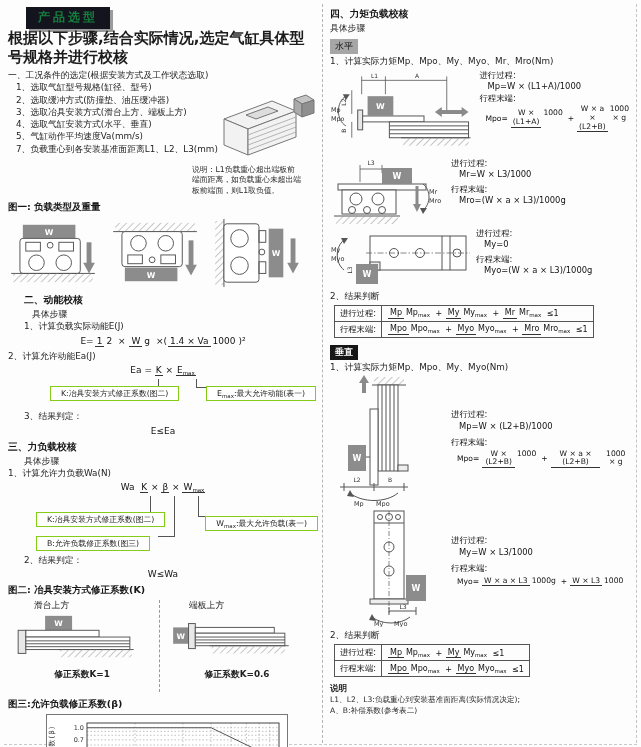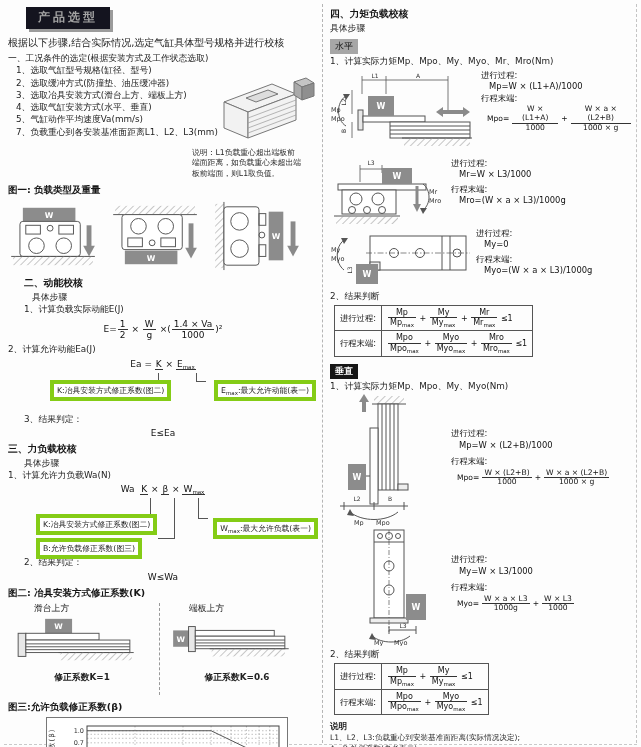--- a/index.html
+++ b/index.html
@@ -4,43 +4,43 @@
 <style>
   html,body{margin:0;padding:0}
   body{width:641px;height:747px;background:#fdfdfd;position:relative;overflow:hidden;
        font-family:"DejaVu Sans","Liberation Sans",sans-serif;color:#222;-webkit-font-smoothing:antialiased}
   .divider{position:absolute;left:322px;top:4px;bottom:4px;border-left:1px dashed #b5b5b5}
   .edge-r{position:absolute;left:636px;top:4px;bottom:4px;border-left:1px dashed #c4c4c4}
   .edge-b{position:absolute;left:4px;right:4px;bottom:2px;border-top:1px dashed #c9c9c9}
   .lcol{position:absolute;left:8px;top:6px;width:310px}
   .rcol{position:absolute;left:330px;top:8px;width:302px}
 
-  .badge-title{display:inline-block;margin-left:18px;background:#14141f;color:#a3a3a3;font-weight:bold;
+  .badge-title{display:inline-block;margin-left:18px;background:#14141f;color:#15803d;font-weight:bold;
        font-size:12px;letter-spacing:3px;padding:2px 12px 3px;box-shadow:3px 3px 0 #9b9b9b}
-  .intro{font-weight:normal;font-size:10px;margin-top:7px;color:#1c1c1c}
+  .intro{font-weight:bold;font-size:15px;color:#1c1c1c}
   .line{font-size:8.8px;line-height:12.3px;color:#232323}
   .sec-title{font-weight:bold;font-size:9.8px;margin:5px 0 1px;color:#161616}
   .steps{margin-left:16px}
   .ind1{margin-left:8px}
   .cond-wrap{position:relative;height:124px;margin-top:2px}
   .cond-list{width:232px}
   .iso-box{position:absolute;right:2px;top:24px}
   .note{position:absolute;right:16px;top:96px;width:110px;font-size:7.8px;line-height:10.3px;color:#2a2a2a}
 
   .fig-title{font-weight:bold;font-size:9.5px;margin:8px 0 3px;color:#161616}
   .fig1-row{display:flex;gap:10px;align-items:flex-start}
 
   .formula{text-align:center;font-size:9px;margin:3px 0;color:#111}
   .formula-s{font-size:7.6px;color:#111;display:flex;align-items:center;gap:2px;margin:1px 0 3px 6px;flex-wrap:nowrap}
-  .fr{display:inline-flex;flex-direction:column;vertical-align:middle;text-align:center;margin:0 1px}
+  .fr{display:inline-flex;flex-direction:row;vertical-align:middle;text-align:center;margin:0 1px}
   .fr .n{border-bottom:1px solid #333;padding:0 2px;line-height:1.15}
   .fr .d{padding:0 2px;line-height:1.15}
   .sb{font-size:5.5px;vertical-align:-2px}
   .ul{border-bottom:1px solid #333;padding:0 1px}
-  .bx{display:inline-block;border:4px solid #84cc16;padding:1px 3px;font-size:7.8px;background:#fff;white-space:nowrap}
+  .bx{display:inline-block;border:1px solid #84cc16;padding:1px 10px;font-size:7.8px;background:#fff;white-space:nowrap}
   .cn{position:absolute;border-left:1px solid #555}
   .elb-r{position:absolute;border-left:1px solid #555;border-bottom:1px solid #555}
   .elb-l{position:absolute;border-right:1px solid #555;border-bottom:1px solid #555}
   .ea-wrap{position:relative;height:24px;margin-top:2px}
   .wa-wrap{position:relative;height:58px;margin-top:2px}
 
   .fig2-row{display:flex;align-items:flex-start}
   .fig2-half{width:148px}
   .fig2-div{border-left:1px dashed #999;height:92px;margin:0 3px}
   .f2lab{font-size:8.8px;font-weight:normal;margin-left:26px}
@@ -195,21 +195,21 @@
     <span class="ul">K</span>
     <span>×</span>
     <span class="ul"><span>E</span><span class="sb">max</span></span>
   </div>
   <div class="ea-wrap">
     <div class="cn" style="left:150px;top:0;height:7px"></div>
     <div class="elb-r" style="left:188px;top:0;width:9px;height:8px"></div>
     <span class="bx" style="position:absolute;left:42px;top:7px">K:冶具安装方式修正系数(图二)</span>
     <span class="bx" style="position:absolute;right:2px;top:7px"><span>E</span><span class="sb">max</span><span>:最大允许动能(表一)</span></span>
   </div>
-  <div class="line steps" style="margin-top:16px">3、结果判定：</div>
+  <div class="line steps" style="margin-top:7px">3、结果判定：</div>
   <div class="formula">E≤Ea</div>
 
   <div class="sec-title">三、力负载校核</div>
   <div class="line steps">具体步骤</div>
   <div class="line">1、计算允许力负载Wa(N)</div>
   <div class="formula">
     <span>Wa</span>&nbsp;
     <span class="ul">K</span>
     <span>×</span>
     <span class="ul">β</span>

